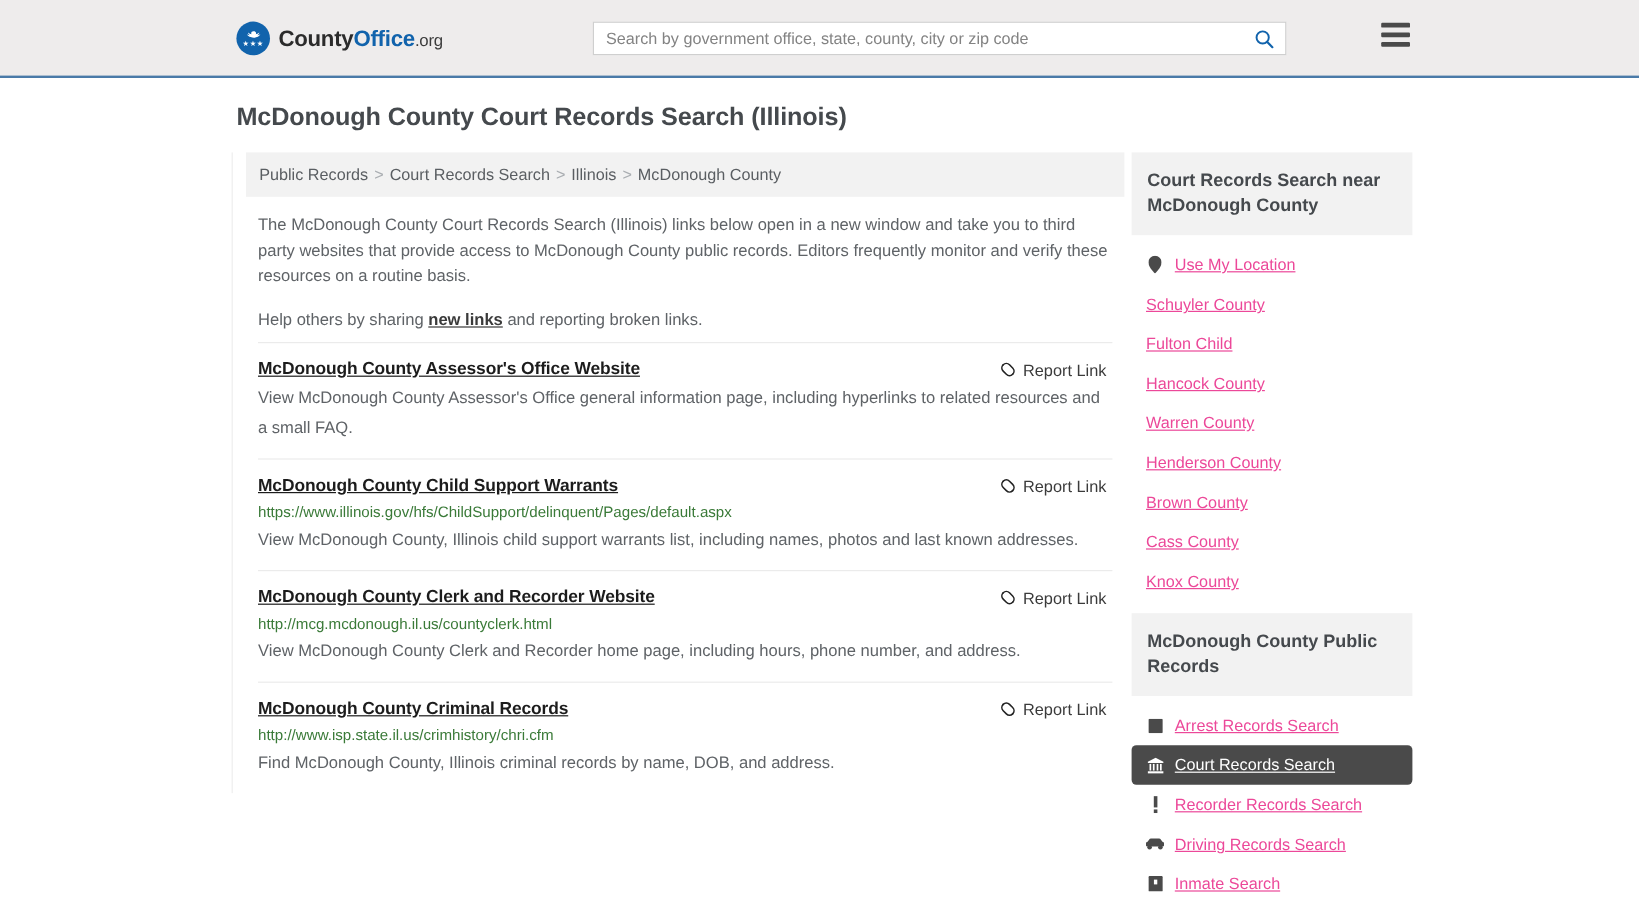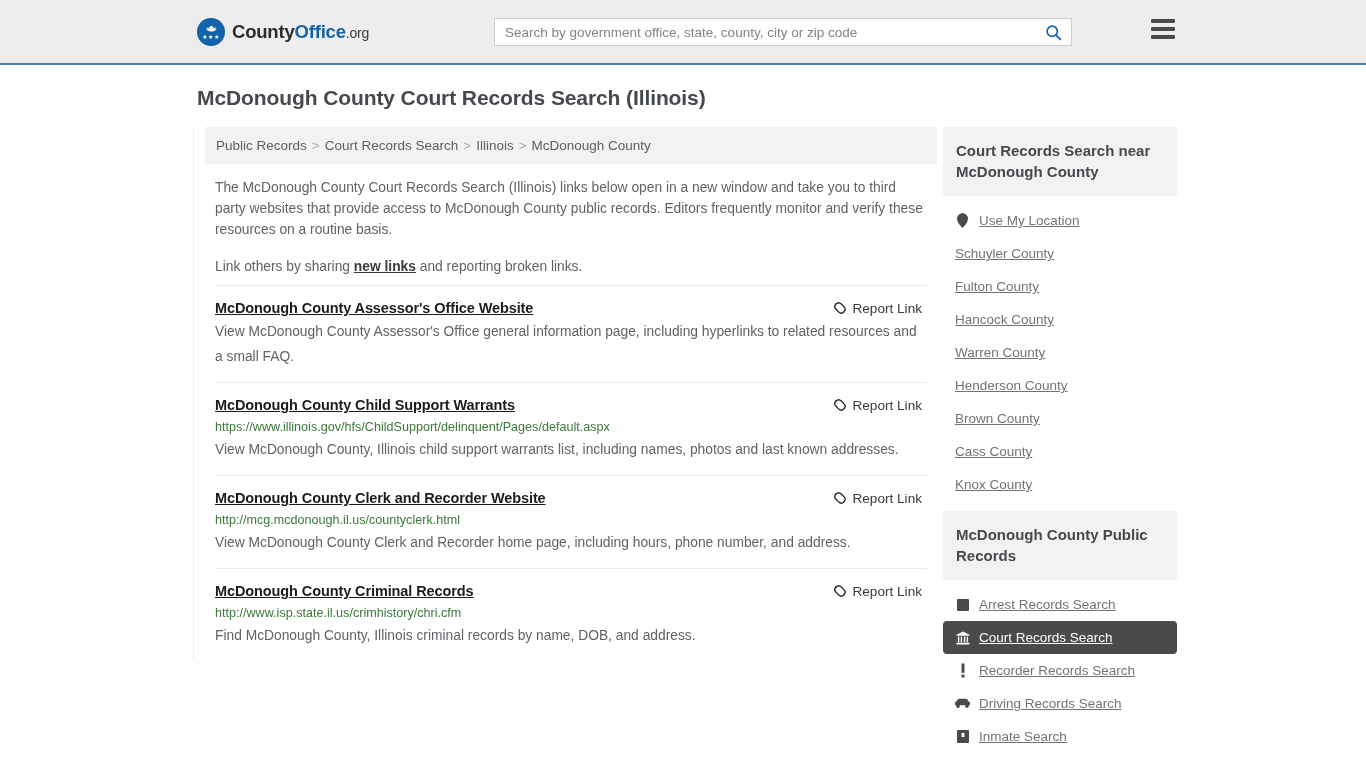--- a/index.html
+++ b/index.html
@@ -233,21 +233,21 @@
   .side-item {
     display: flex;
     align-items: center;
     gap: 9px;
     padding: 9px 12px 9px 12px;
     border-radius: 4px;
     cursor: pointer;
   }
   .side-item .label {
     font-size: 13.5px;
-    color: #737373;
+    color: #ec4899;
     text-decoration: underline;
     white-space: nowrap;
   }
   .side-item.plain { padding-left: 12px; }
   .side-item.active {
     background: #4a4a4a;
   }
   .side-item.active .label { color: #ffffff; }
   .side-ico {
     width: 15px; height: 15px;
@@ -297,21 +297,21 @@
   <div class="columns">
 
     <div class="main-col">
 
       <nav class="breadcrumb">
         <a href="#">Public Records</a><span class="sep">&gt;</span><a href="#">Court Records Search</a><span class="sep">&gt;</span><a href="#">Illinois</a><span class="sep">&gt;</span><span class="current">McDonough County</span>
       </nav>
 
       <div class="intro">
         <p>The McDonough County Court Records Search (Illinois) links below open in a new window and take you to third party websites that provide access to McDonough County public records. Editors frequently monitor and verify these resources on a routine basis.</p>
-        <p><span>Link others by sharing </span><a class="newlinks" href="#">new links</a><span> and reporting broken links.</span></p>
+        <p><span>Help others by sharing </span><a class="newlinks" href="#">new links</a><span> and reporting broken links.</span></p>
       </div>
 
       <div class="results">
 
         <div class="result">
           <div class="result-head">
             <a class="result-title" href="#">McDonough County Assessor's Office Website</a>
             <div class="report-link">
               <svg width="15" height="15" viewBox="0 0 16 16">
                 <path d="M2 2 L14 14 M14 2 L2 14" stroke="none" fill="none"></path>
@@ -384,21 +384,21 @@
                 <path d="M6 0C2.7 0 0 2.7 0 6c0 4.5 6 10 6 10s6-5.5 6-10c0-3.3-2.7-6-6-6z" fill="#4a4a4a"></path>
               </svg>
             </span>
             <span class="label">Use My Location</span>
           </div>
 
           <div class="side-item plain">
             <span class="label">Schuyler County</span>
           </div>
           <div class="side-item plain">
-            <span class="label">Fulton County</span>
+            <span class="label">Fulton Child</span>
           </div>
           <div class="side-item plain">
             <span class="label">Hancock County</span>
           </div>
           <div class="side-item plain">
             <span class="label">Warren County</span>
           </div>
           <div class="side-item plain">
             <span class="label">Henderson County</span>
           </div>

